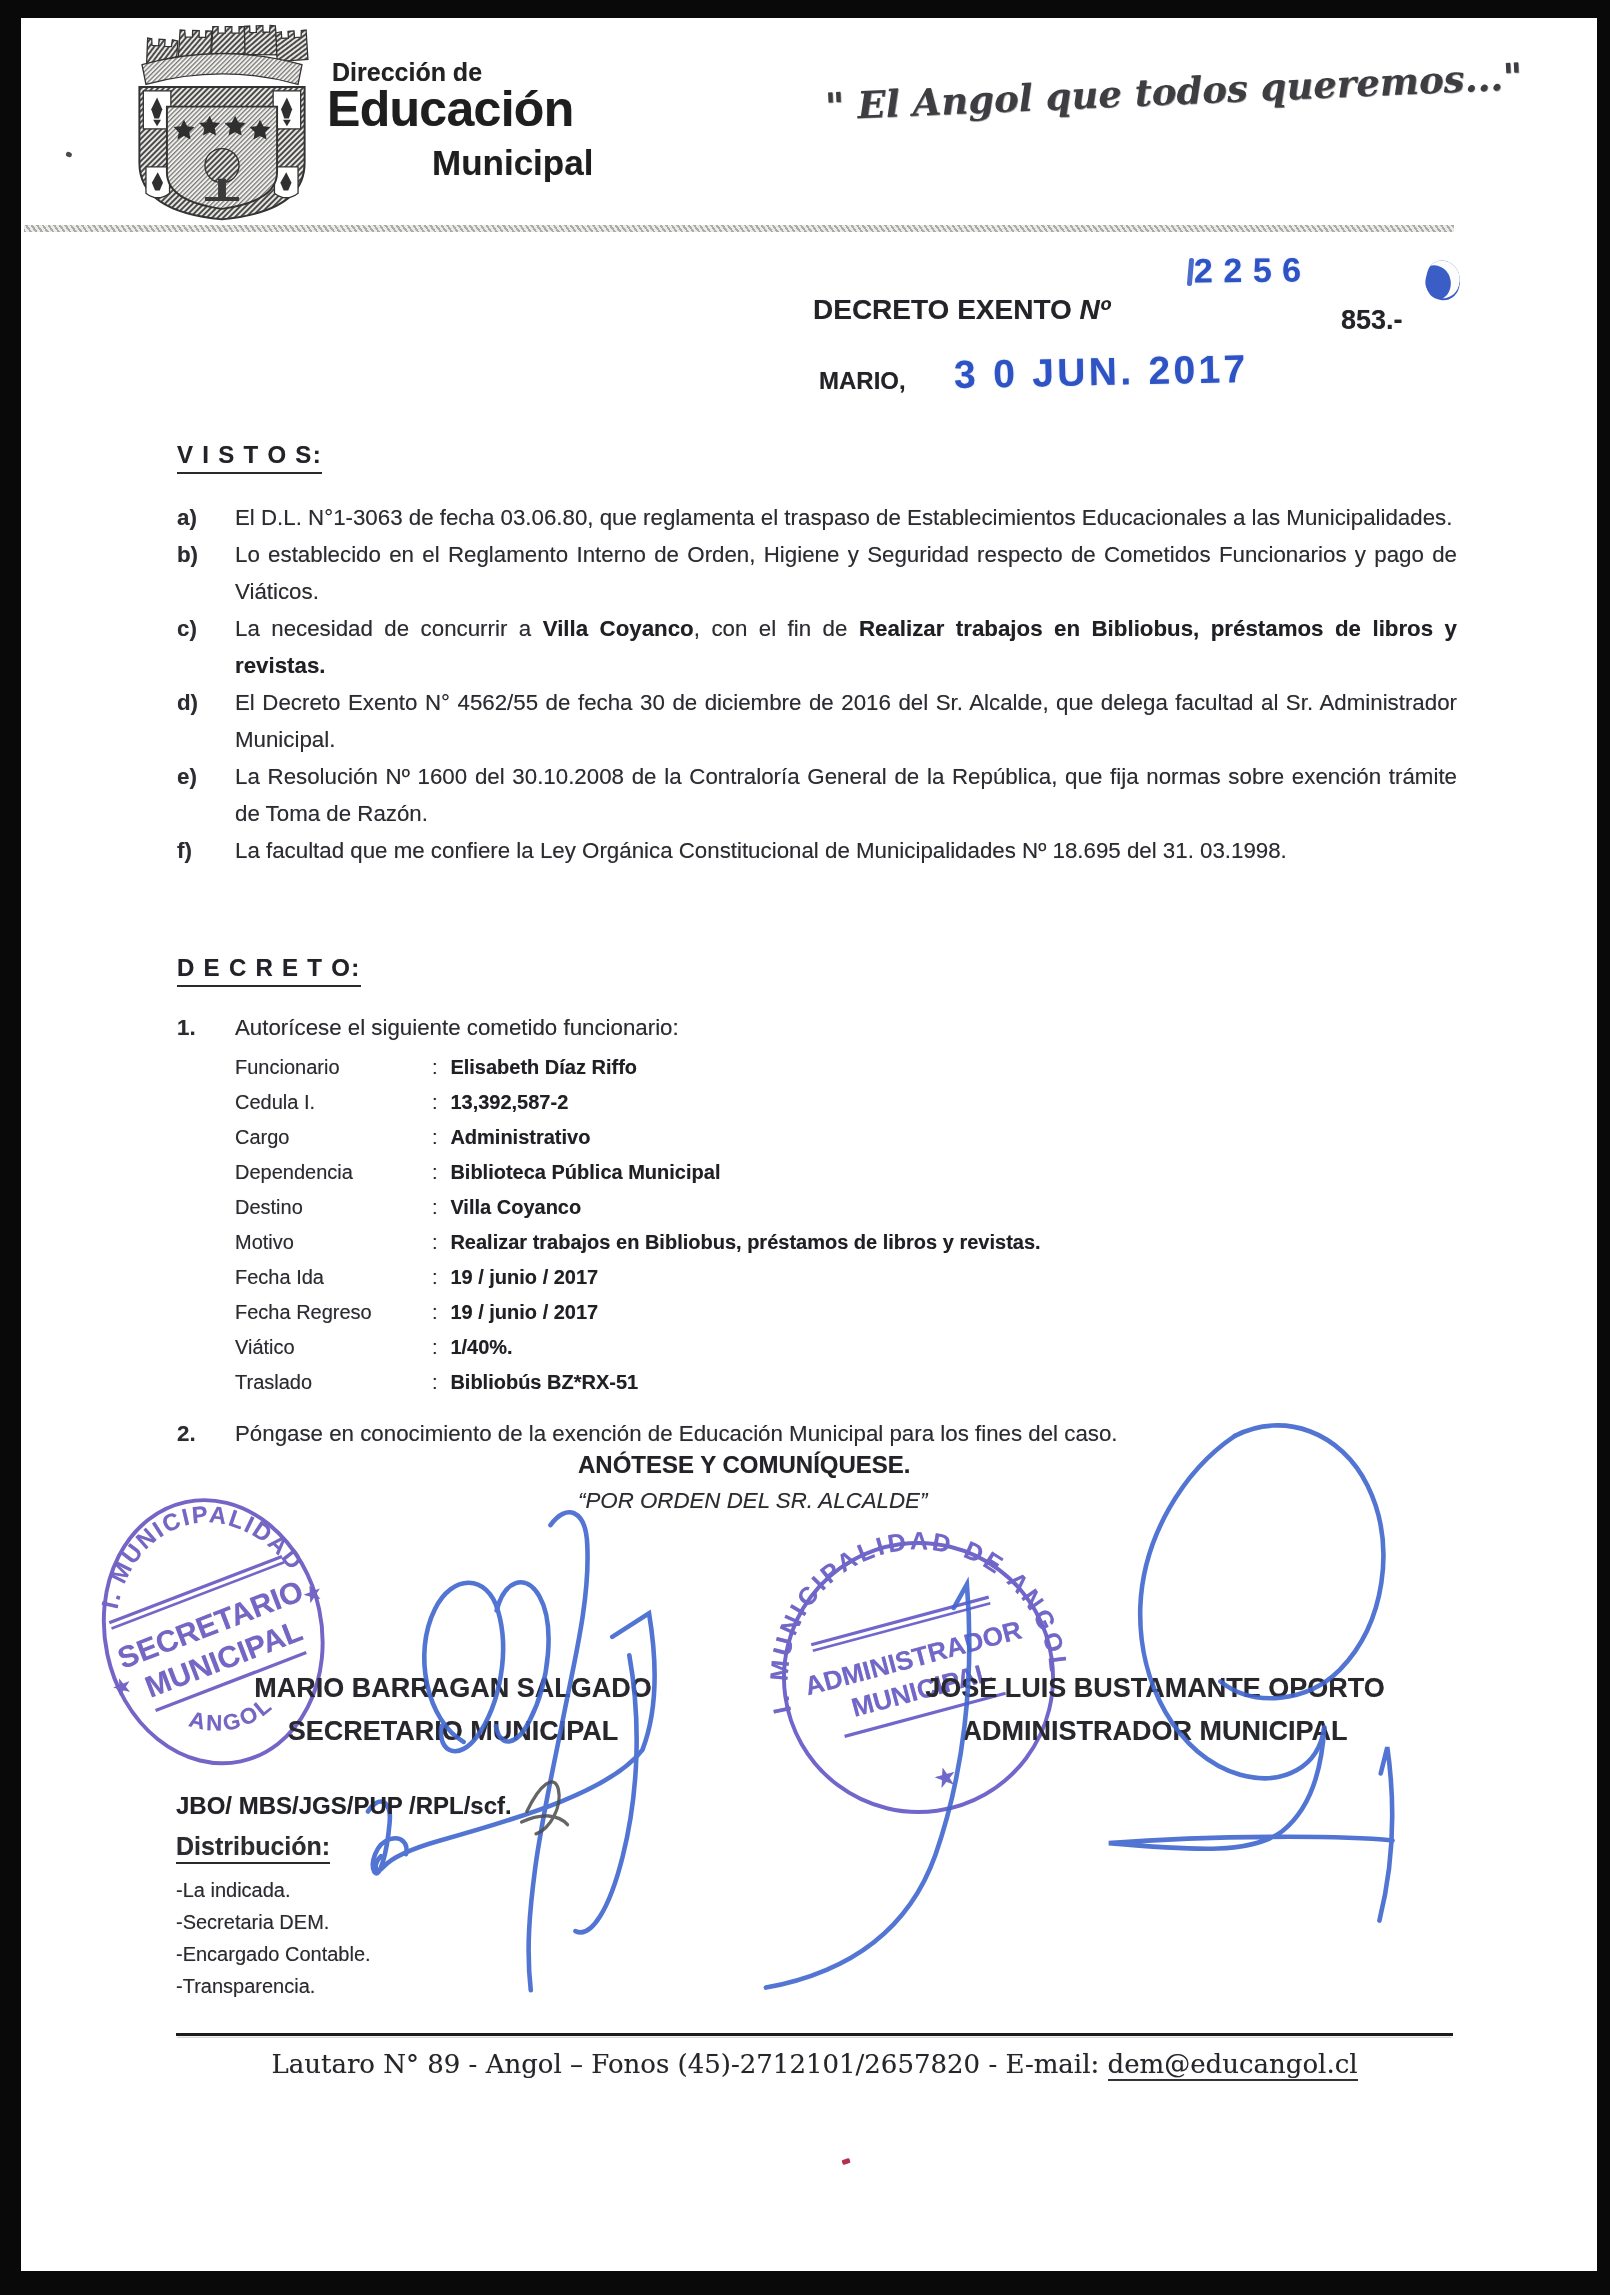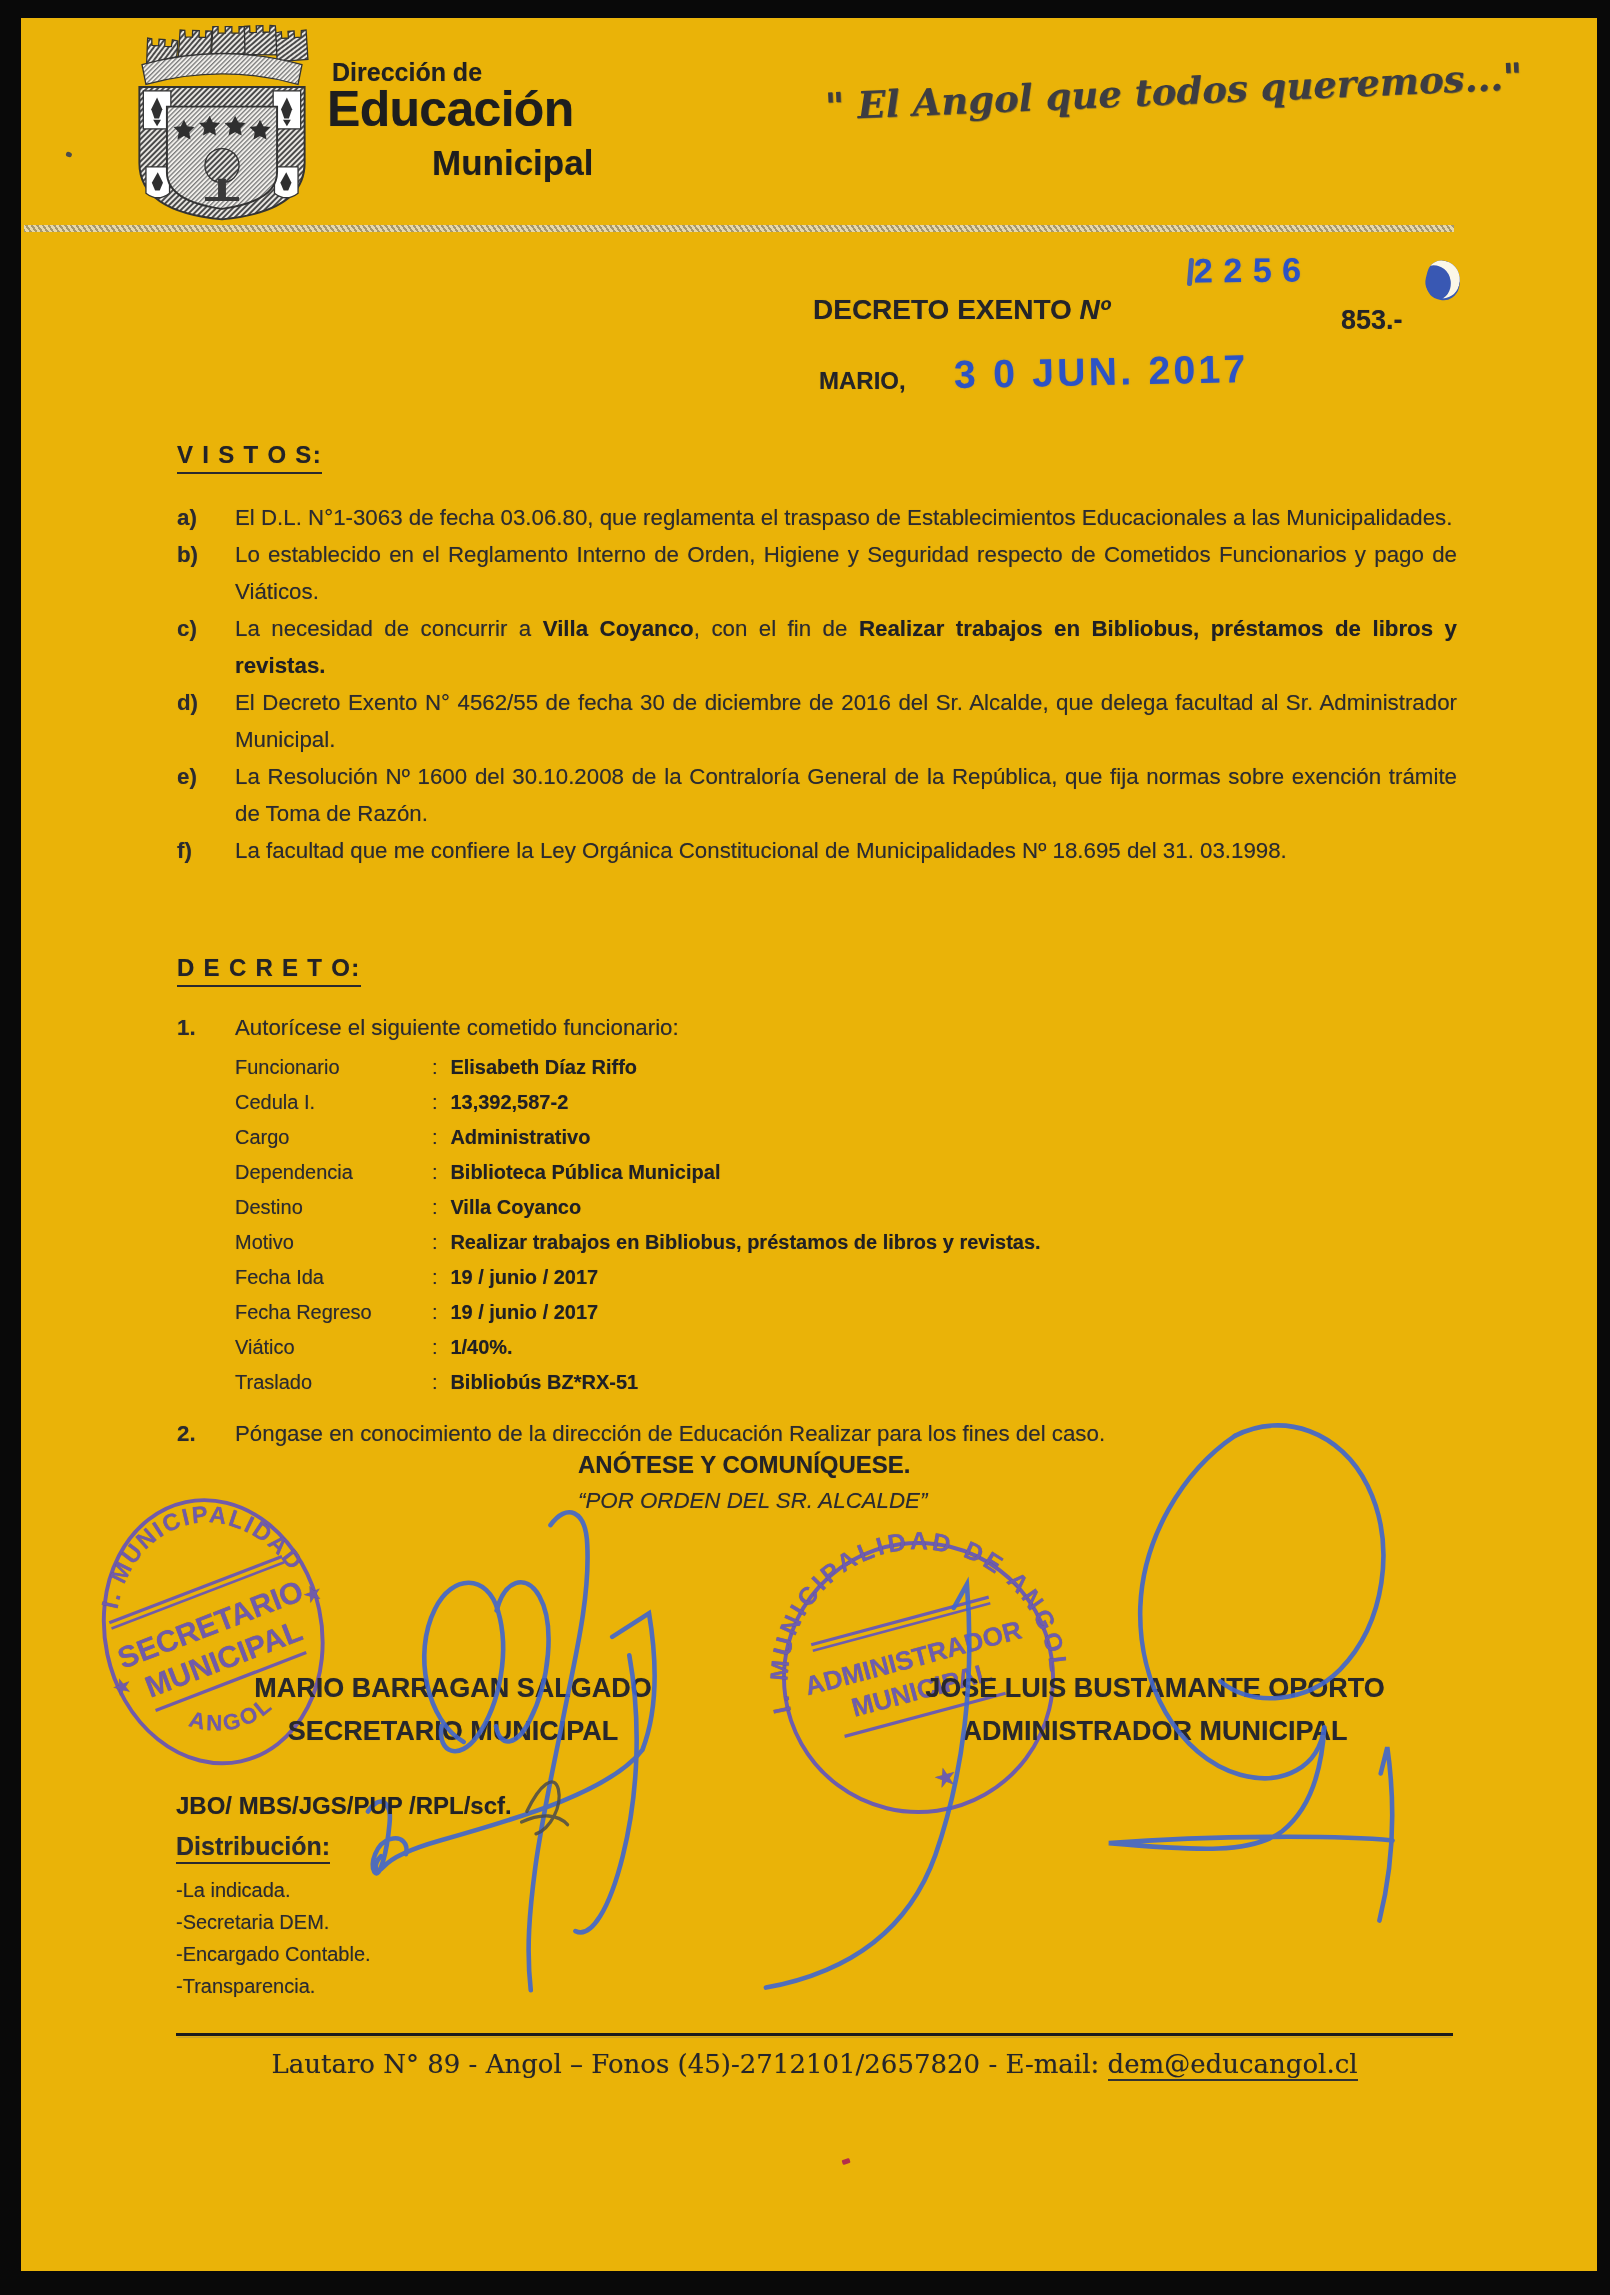--- a/index.html
+++ b/index.html
@@ -1,17 +1,17 @@
 <!DOCTYPE html>
 <html style="font-size:10.5px"><head>
 <meta charset="utf-8">
 <style>
   html,body{margin:0;padding:0;background:#555;}
   .page{
-    position:relative;width:1610px;height:2295px;background:#eab308;
+    position:relative;width:1610px;height:2295px;background:#ffffff;
     font-family:"Liberation Sans",sans-serif;color:#2b2b30;overflow:hidden;
     text-shadow:0 0 0.7px rgba(40,40,55,.45);
   }
   .abs{position:absolute;}
   
   .bar{position:absolute;background:#090909;}
   .bar-top{left:0;top:0;width:1610px;height:18.4px;}
   .bar-left{left:0;top:0;width:21px;height:2295px;}
   .bar-right{right:0;top:0;width:13px;height:2295px;}
   .bar-bottom{left:0;bottom:0;width:1610px;height:24px;}
@@ -260,21 +260,21 @@
     </div>
     <div class="frow">
       <span class="flabel">Traslado</span>
       <span class="fcolon">:</span>
       <span class="fvalue">Bibliobús BZ*RX-51</span>
     </div>
   </div>
 
   <div class="abs ditem d2">
     <span class="dlabel">2.</span>
-    <span>Póngase en conocimiento de la dirección  de Educación Realizar para los fines del caso.</span>
+    <span>Póngase en conocimiento de la exención  de Educación Municipal para los fines del caso.</span>
   </div>
 
   <div class="abs closing">
     <div class="c1">ANÓTESE Y COMUNÍQUESE.</div>
     <div class="c2">“POR ORDEN DEL SR. ALCALDE”</div>
   </div>
 
   <svg class="abs" style="left:79px;top:1482px;transform:rotate(-12deg);" width="269" height="302" viewBox="0 0 410 460" opacity="0.88">
     <ellipse cx="205" cy="228" rx="165" ry="202" fill="none" stroke="#6150c0" stroke-width="6"></ellipse>
     <defs>

